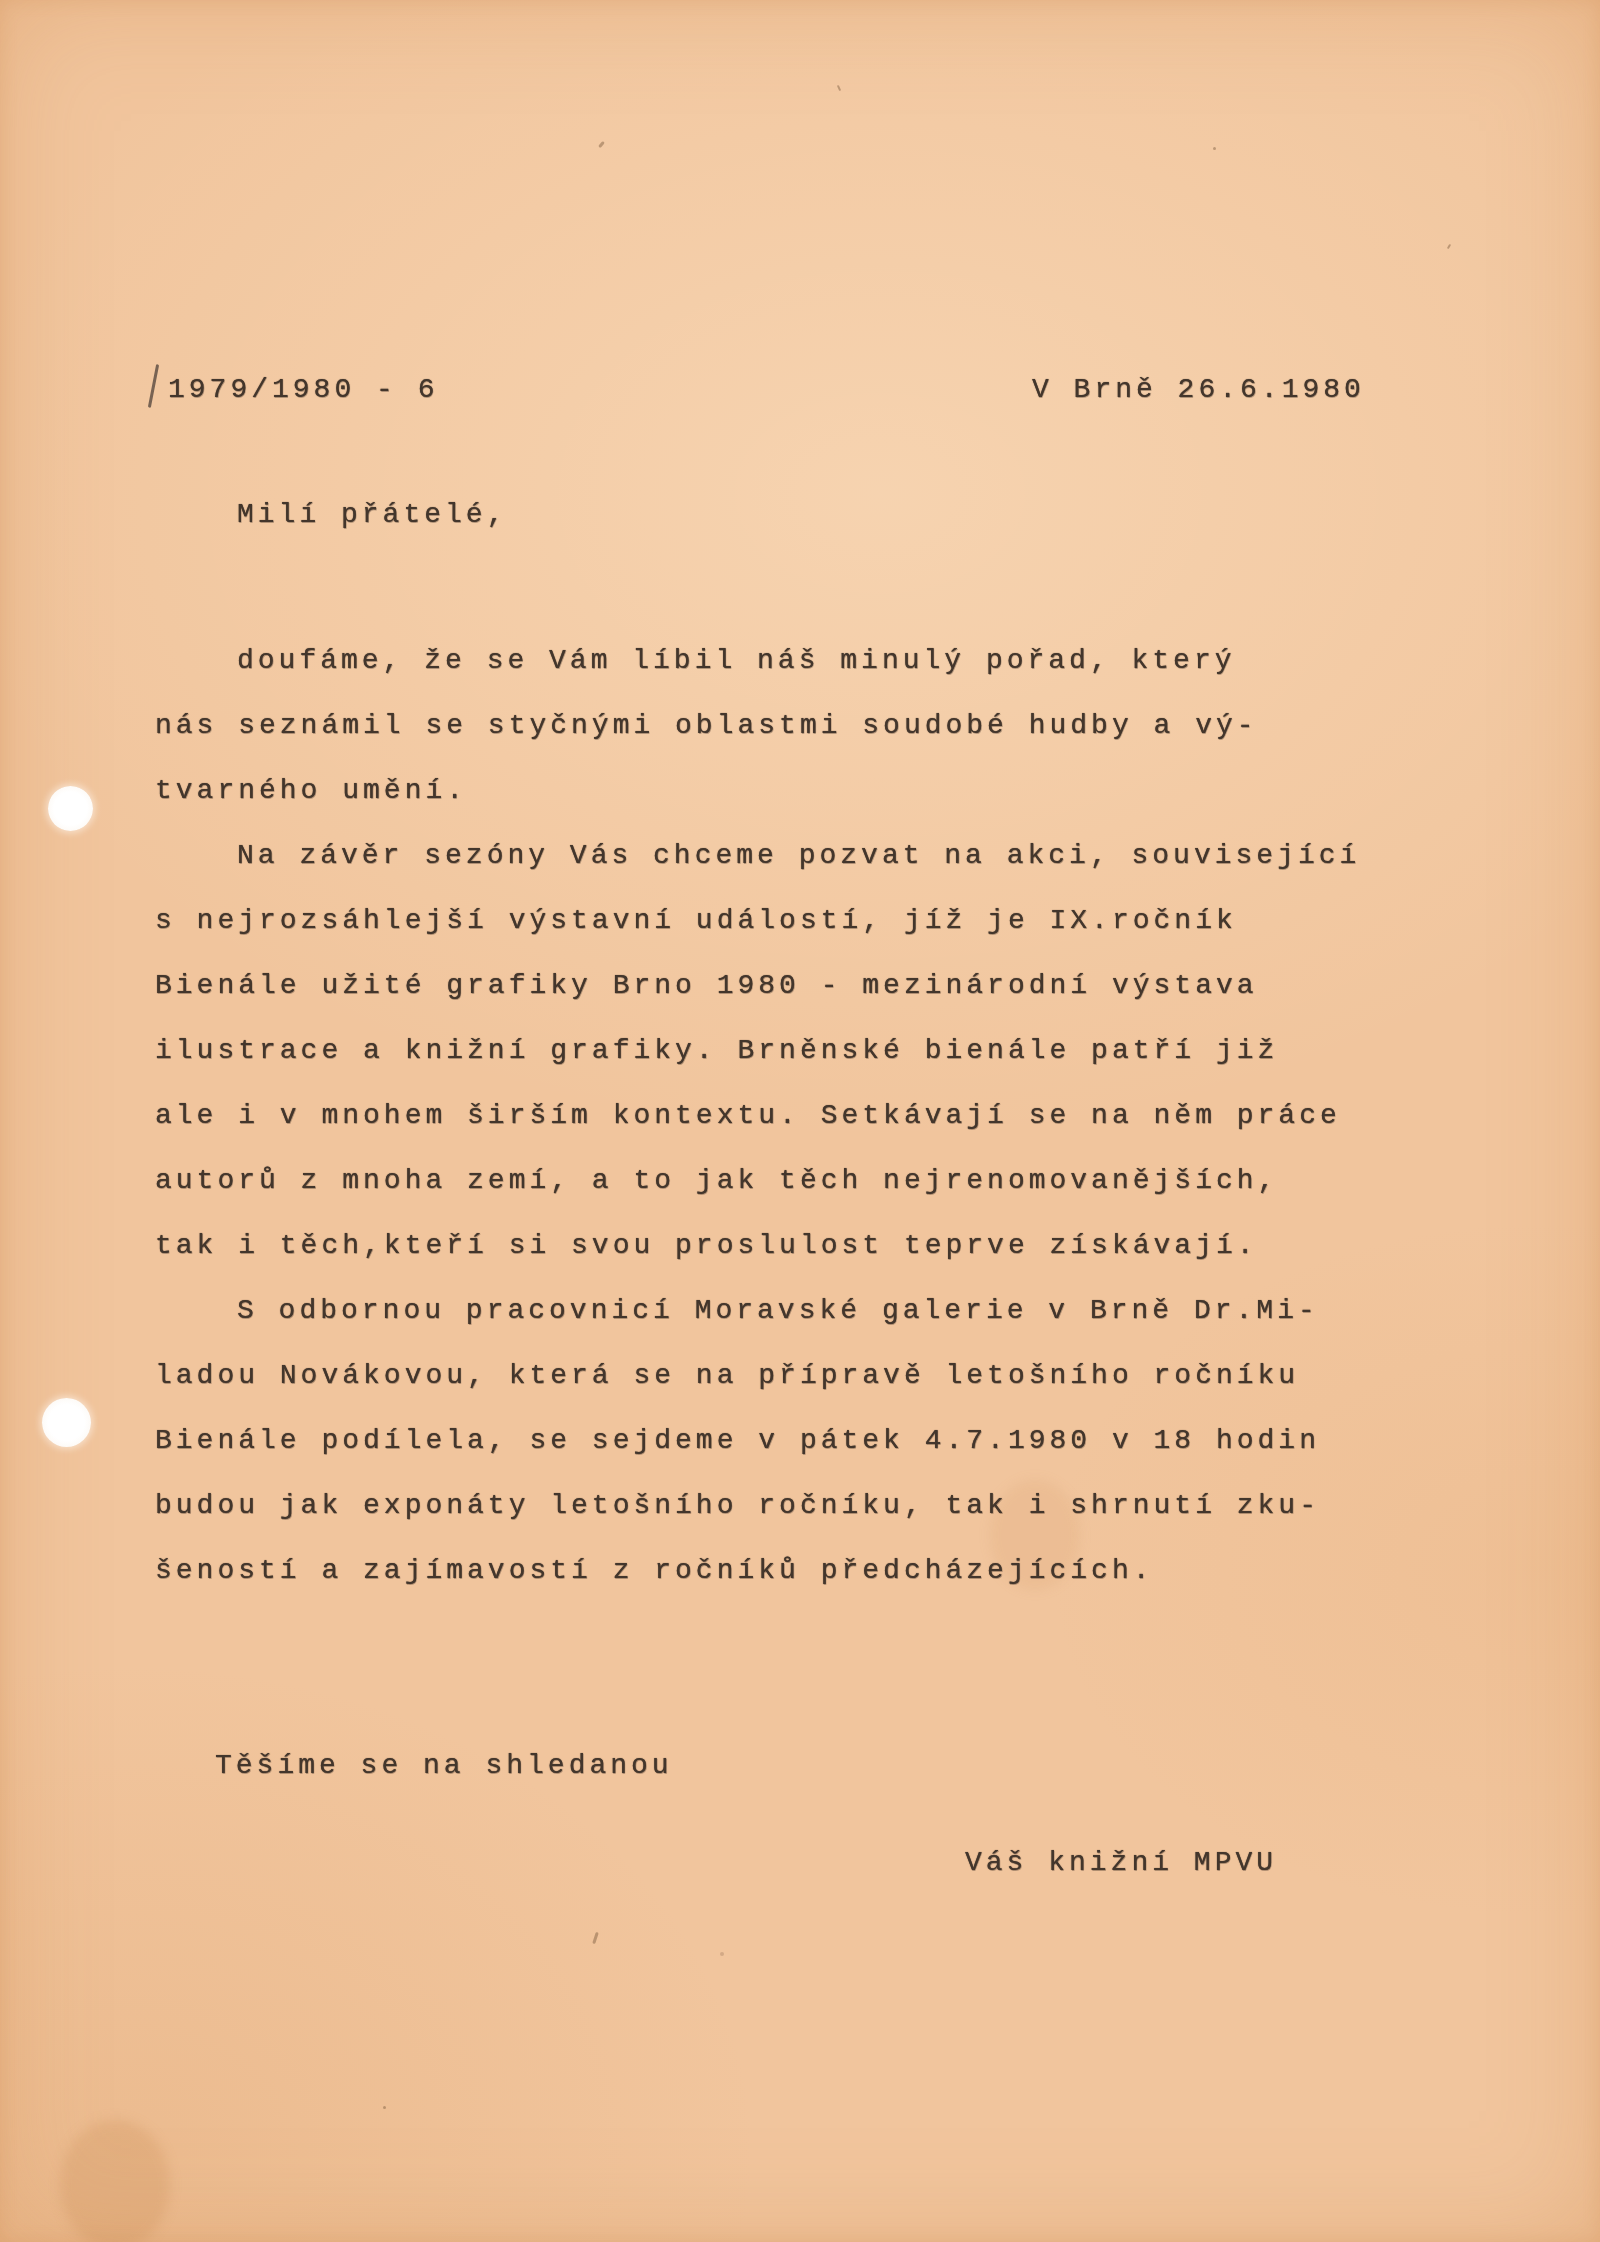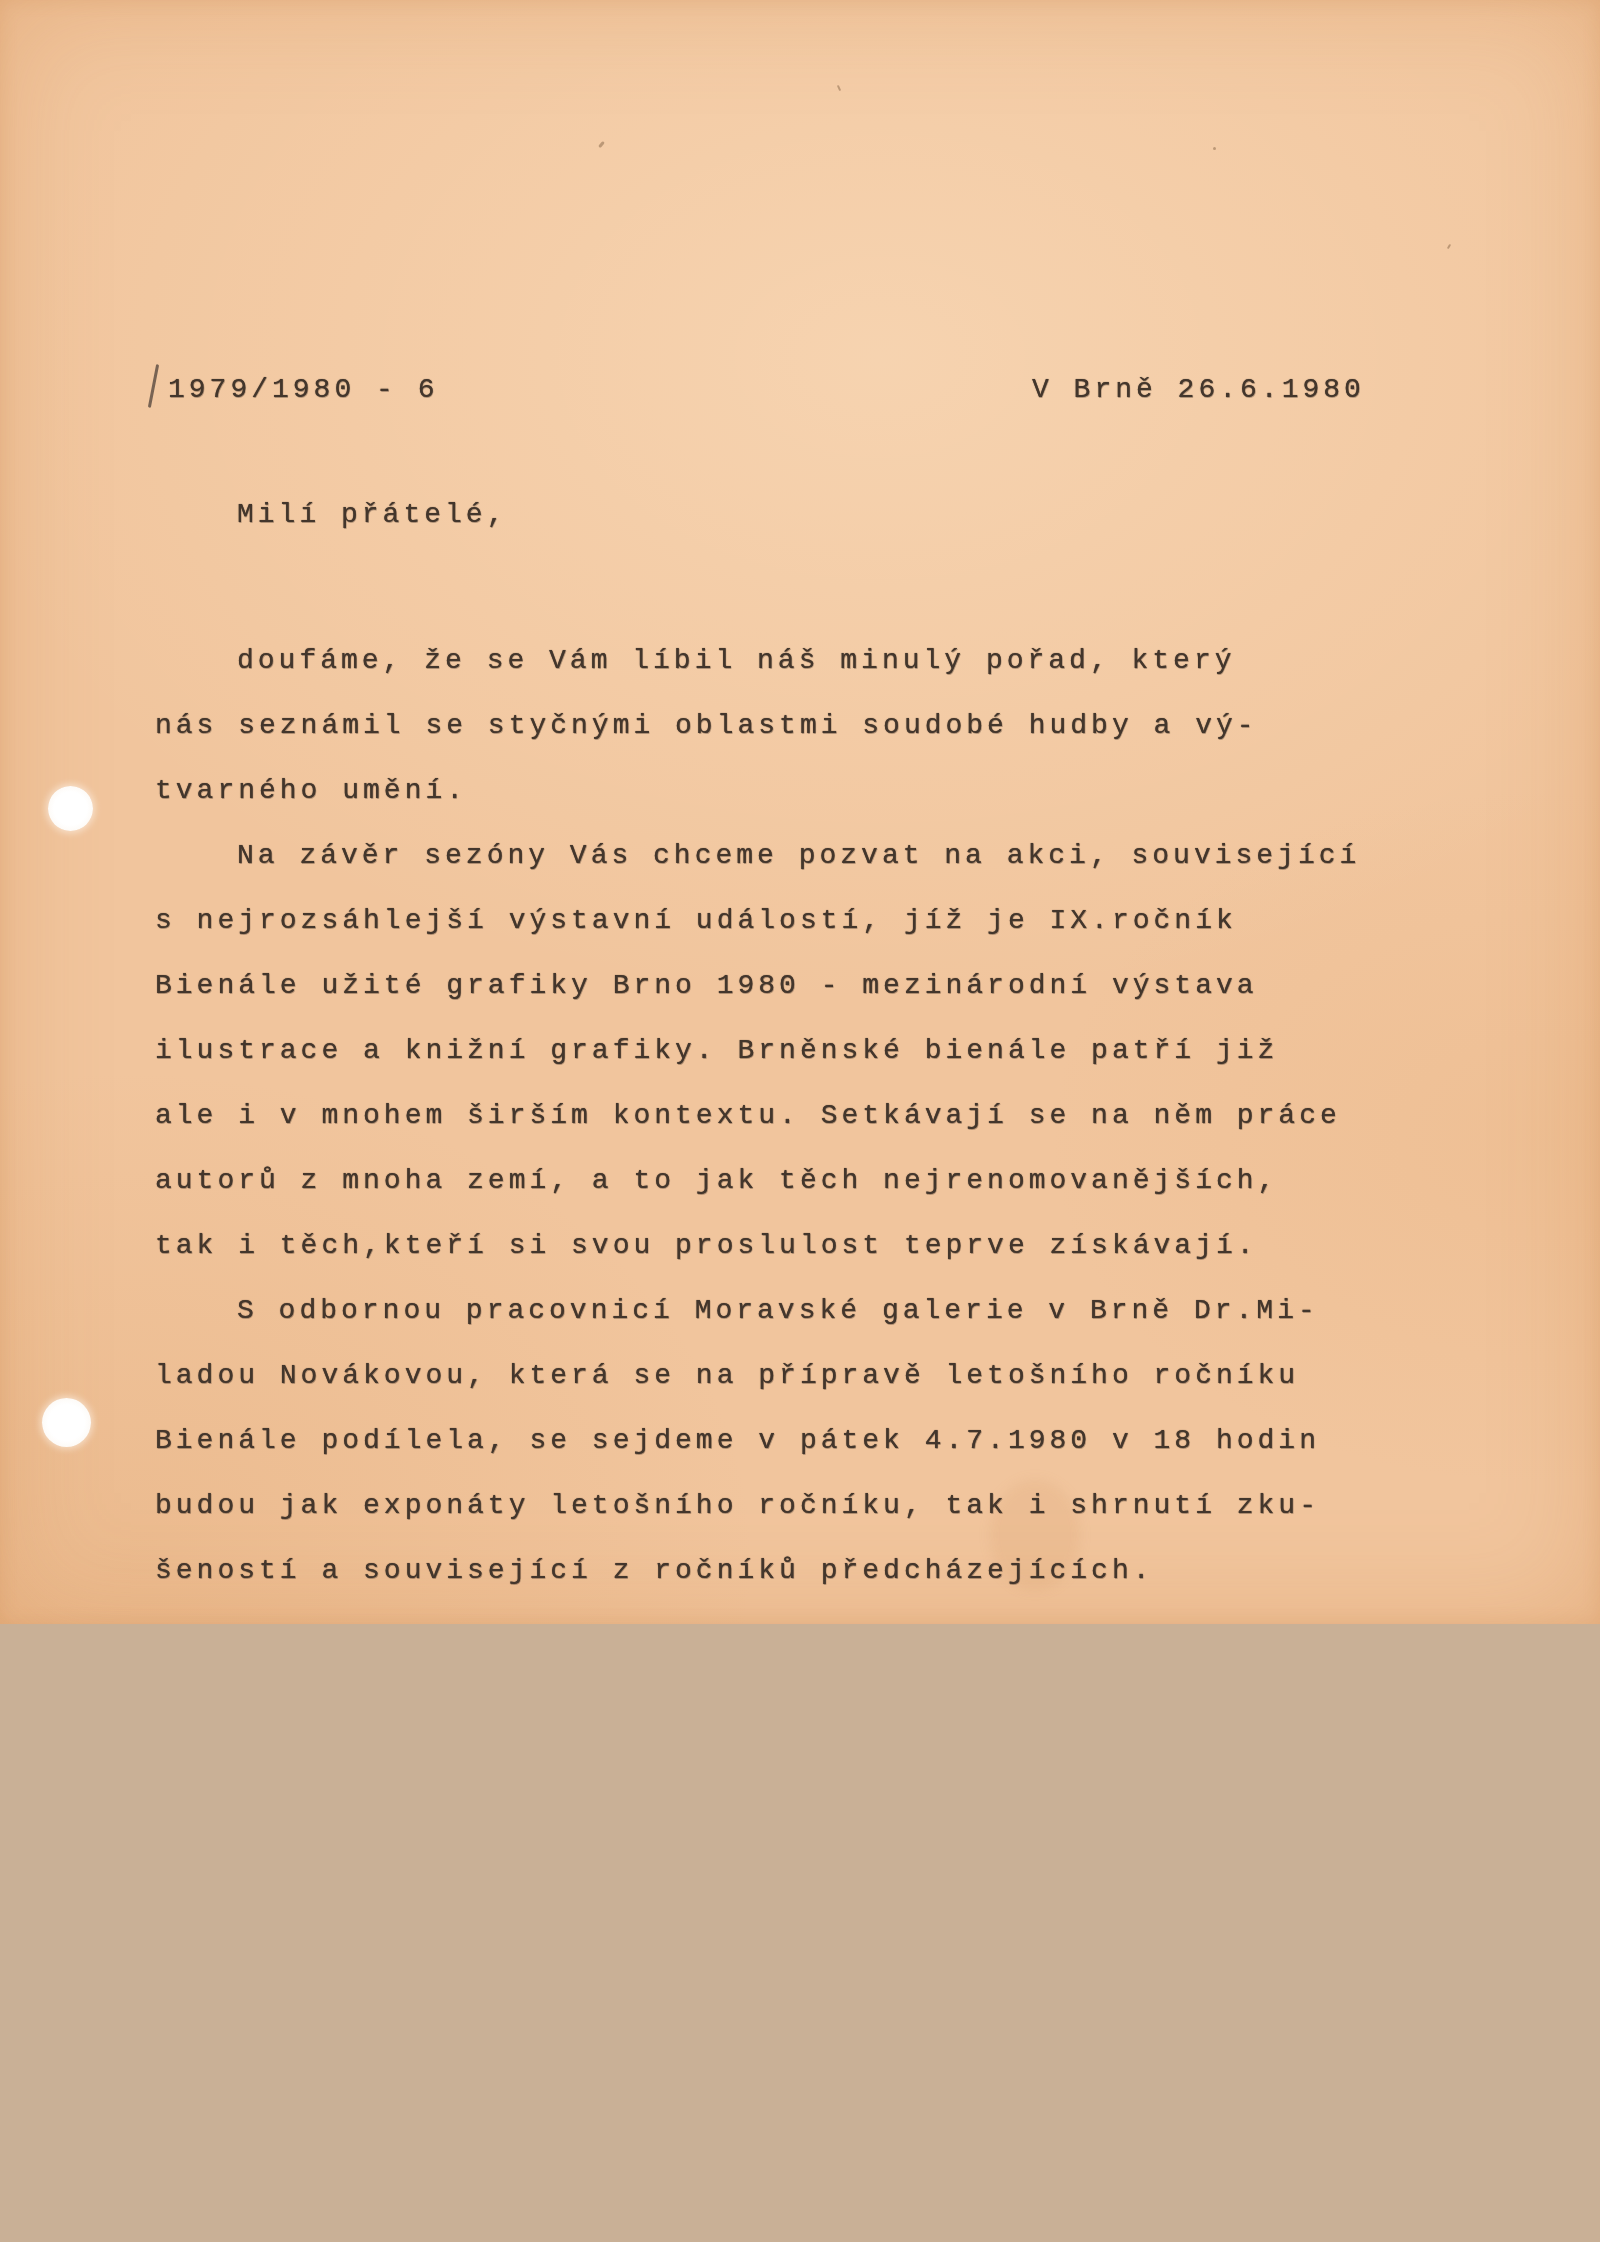--- a/index.html
+++ b/index.html
@@ -5,21 +5,21 @@
   html, body {
     margin: 0;
     padding: 0;
     width: 1600px;
     height: 2242px;
     background: #c9b096;
   }
   .paper {
     position: relative;
     width: 1600px;
-    height: 1624px;
+    height: 2242px;
     overflow: hidden;
     background:
       radial-gradient(ellipse 1300px 900px at 55% 22%, rgba(255, 234, 206, 0.38), rgba(255, 234, 206, 0) 72%),
       radial-gradient(ellipse 900px 700px at 8% 96%, rgba(214, 148, 88, 0.20), rgba(214, 148, 88, 0) 70%),
       radial-gradient(ellipse 700px 500px at 96% 70%, rgba(222, 158, 98, 0.14), rgba(222, 158, 98, 0) 70%),
       #f1c59d;
     box-shadow:
       inset 0 0 110px rgba(200, 125, 62, 0.28),
       inset 0 0 18px rgba(190, 115, 55, 0.18);
     font-family: "Liberation Mono", "DejaVu Sans Mono", monospace;
@@ -111,20 +111,20 @@
     <div class="typed line">s nejrozsáhlejší výstavní událostí, jíž je IX.ročník</div>
     <div class="typed line">Bienále užité grafiky Brno 1980 - mezinárodní výstava</div>
     <div class="typed line">ilustrace a knižní grafiky. Brněnské bienále patří již</div>
     <div class="typed line">ale i v mnohem širším kontextu. Setkávají se na něm práce</div>
     <div class="typed line">autorů z mnoha zemí, a to jak těch nejrenomovanějších,</div>
     <div class="typed line">tak i těch,kteří si svou proslulost teprve získávají.</div>
     <div class="typed line indent">S odbornou pracovnicí Moravské galerie v Brně Dr.Mi-</div>
     <div class="typed line">ladou Novákovou, která se na přípravě letošního ročníku</div>
     <div class="typed line">Bienále podílela, se sejdeme v pátek 4.7.1980 v 18 hodin</div>
     <div class="typed line">budou jak exponáty letošního ročníku, tak i shrnutí zku-</div>
-    <div class="typed line">šeností a související z ročníků předcházejících.</div>
+    <div class="typed line">šeností a zajímavostí z ročníků předcházejících.</div>
   </div>
 
   <div class="typed closing">Těšíme se na shledanou</div>
 
   <div class="typed signature">Váš knižní MPVU</div>
 
 </div>
 
 </body></html>

